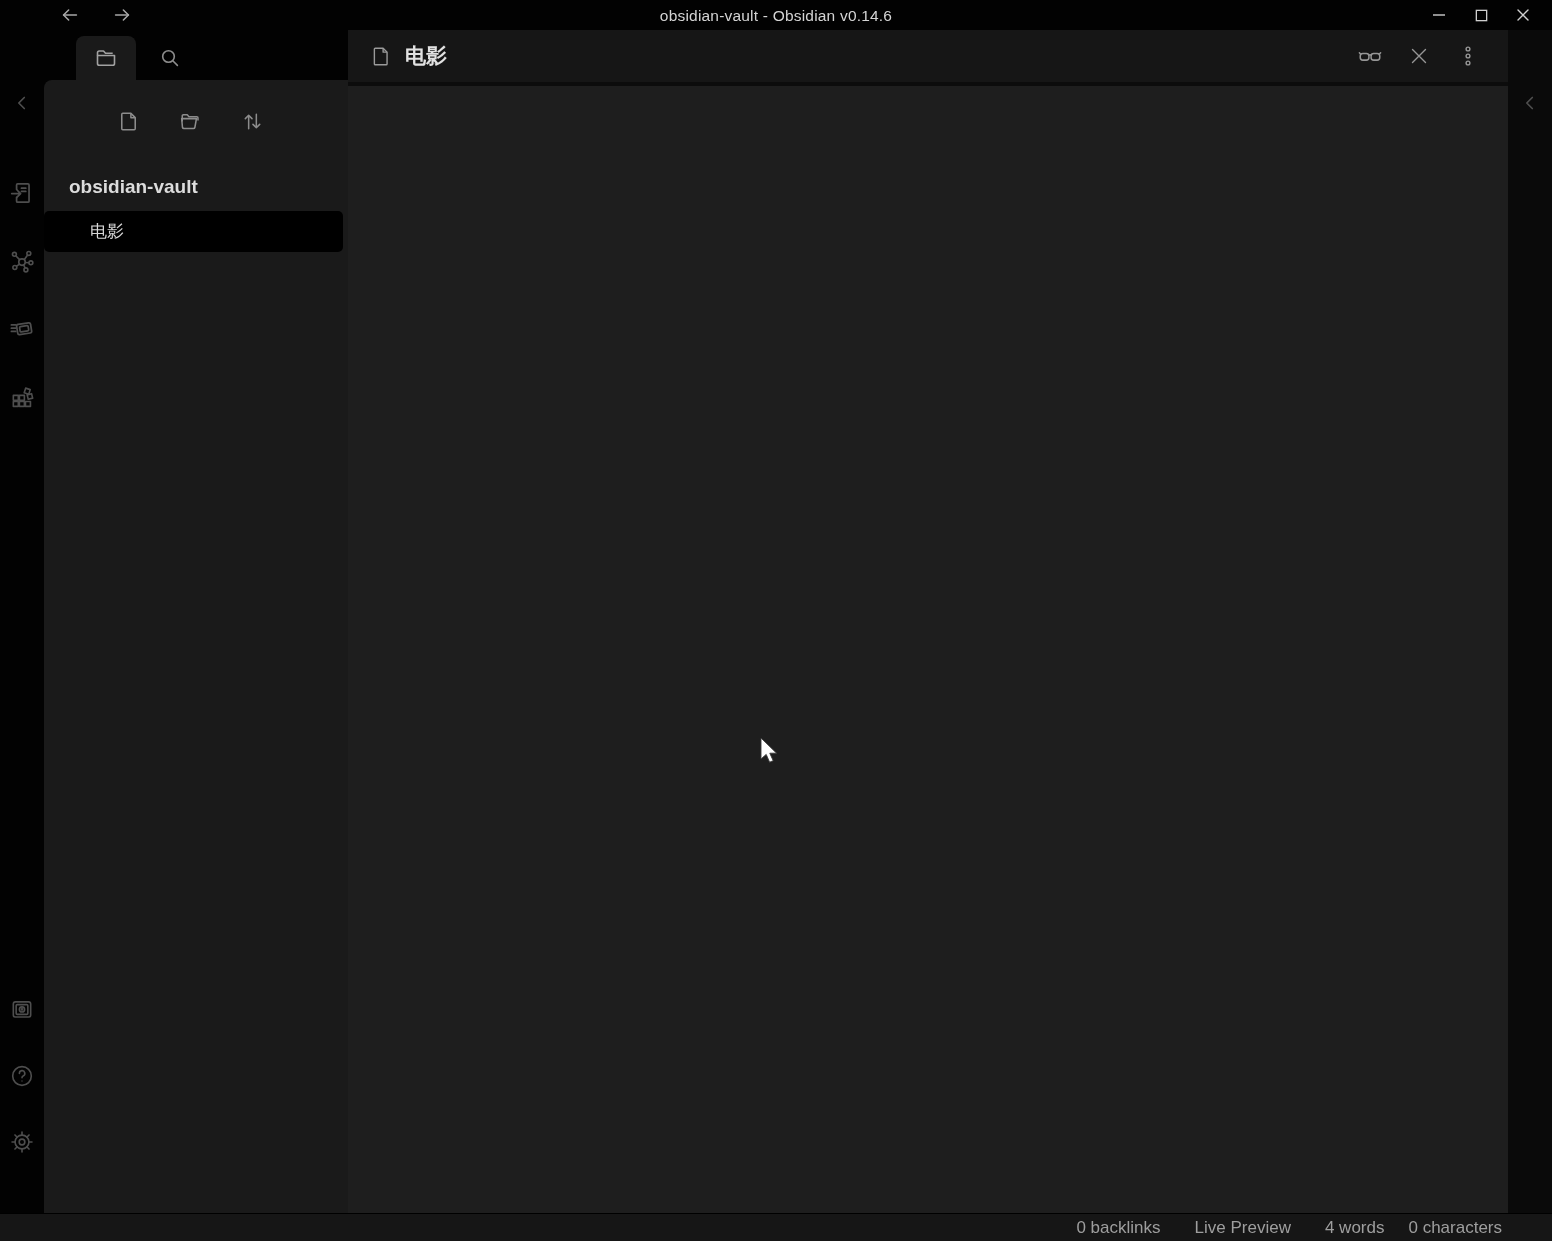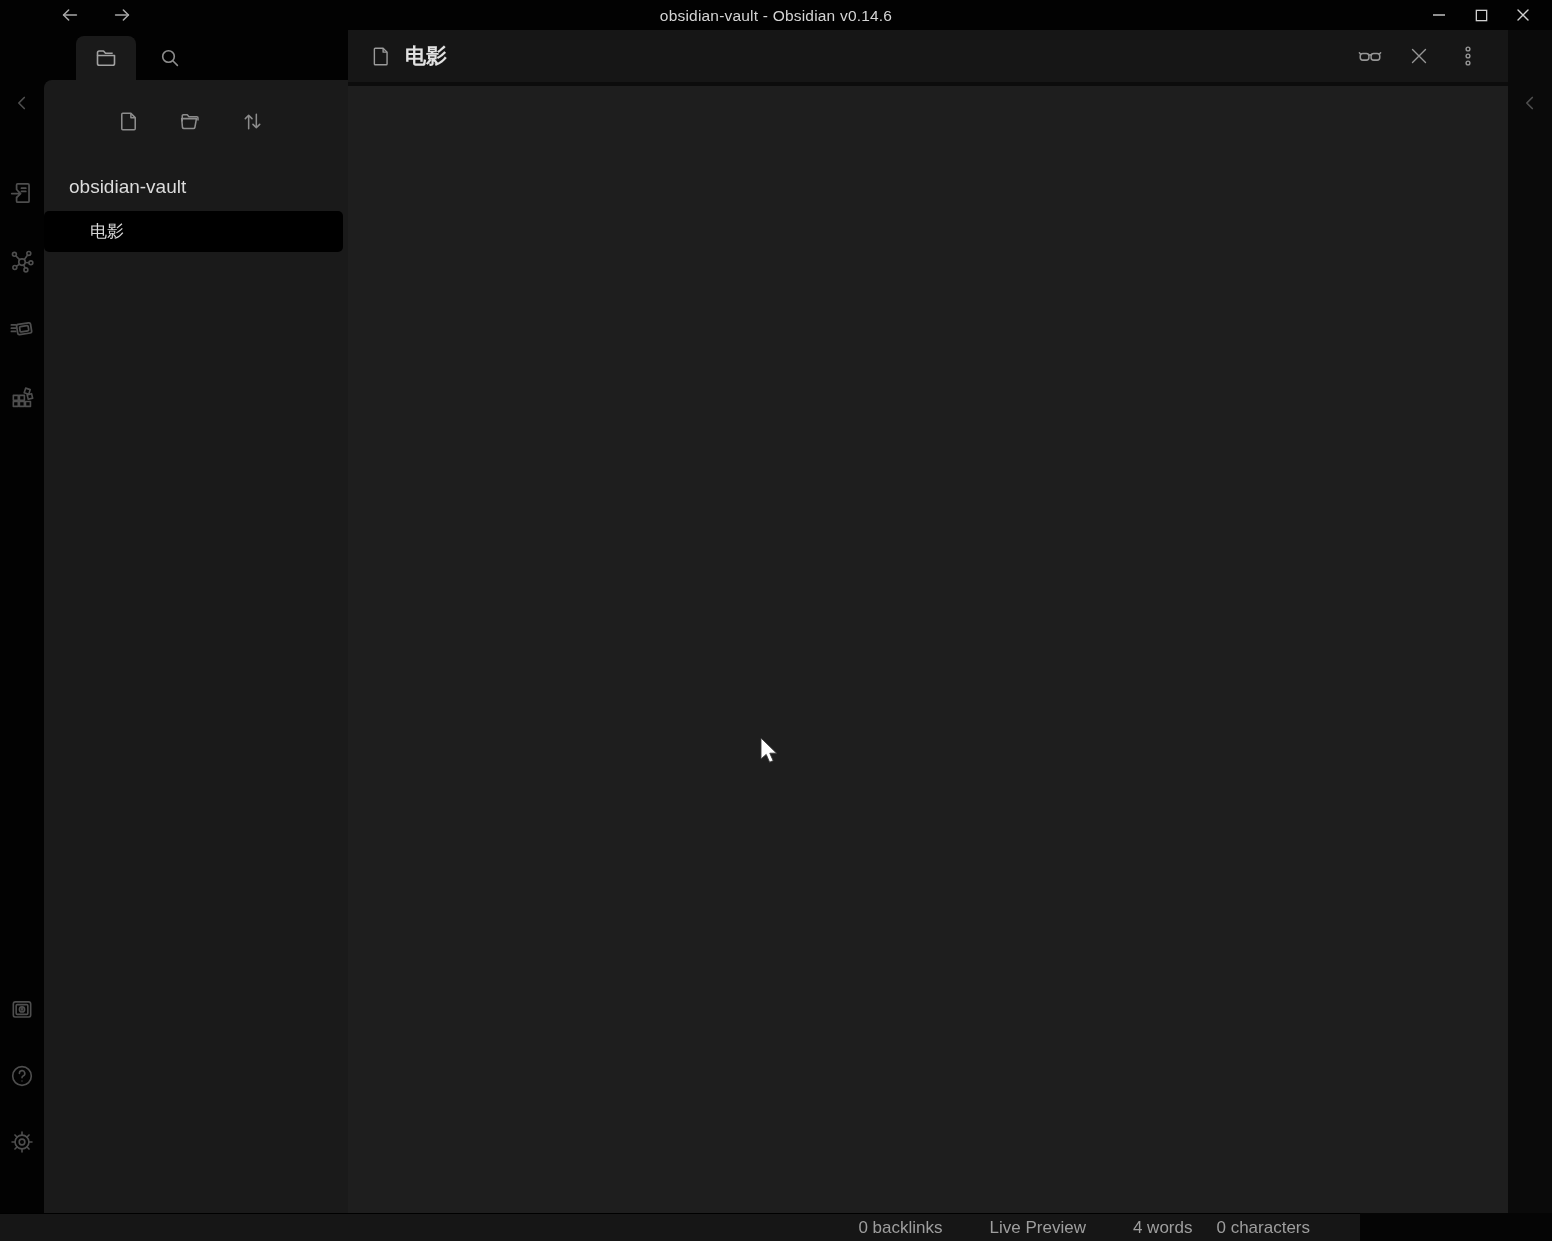--- a/index.html
+++ b/index.html
@@ -30,45 +30,45 @@
 
   
   .sidebar { width:304px; flex:0 0 304px; height:100%; background:#020202; display:flex; flex-direction:column; }
   .side-tabs { height:50px; position:relative; flex:0 0 50px; }
   .side-tab { position:absolute; top:6px; width:60px; height:44px; display:flex; align-items:center; justify-content:center; }
   .side-tab.active { left:32px; background:#1a1a1a; border-radius:8px 8px 0 0; color:#a2a2a2; }
   .side-tab.inactive { left:96px; color:#8d8d8d; }
   .side-body { flex:1; background:#1a1a1a; border-radius:8px 0 0 0; position:relative; overflow:hidden; }
   .explorer-actions { position:absolute; top:30px; left:0; display:flex; padding-left:73px; gap:39px; color:#8c8c8c; }
   .explorer-actions .act { width:23px; height:23px; display:flex; align-items:center; justify-content:center; }
-  .vault-title { position:absolute; top:96px; left:25px; font-size:19px; font-weight:400; color:#dcdcdc; }
+  .vault-title { position:absolute; top:96px; left:25px; font-size:19px; font-weight:700; color:#dcdcdc; }
   .file-item { position:absolute; top:131px; left:0; right:5px; height:41px; background:#000;
     border-radius:5px; display:flex; align-items:center; padding-left:46px;
     font-size:17px; color:#d8d8d8; }
 
   
   .editor { flex:1; height:100%; display:flex; flex-direction:column; background:#1e1e1e; }
   .editor-header { height:56px; flex:0 0 56px; background:#161616; border-bottom:4px solid #0c0c0c;
     display:flex; align-items:center; padding:0 27px 0 22px; }
   .note-icon { color:#9a9a9a; margin-right:14px; display:flex; }
   .editor-title { font-size:21px; font-weight:700; color:#e2e2e2; }
   .header-spacer { flex:1; }
   .header-btn { width:26px; height:26px; margin-left:23px; color:#969696;
     display:flex; align-items:center; justify-content:center; }
   .editor-body { flex:1; background:#1e1e1e; }
 
   
   .ribbon-right { width:44px; flex:0 0 44px; background:#0a0a0a; display:flex; justify-content:center; }
   .ribbon-right .chev { margin-top:62px; color:#4f4f4f; }
 
   
-  .statusbar { position:absolute; left:0; top:1213px; width:1360px; height:28px; background:#161616;
+  .statusbar { position:absolute; left:0; top:1213px; width:1552px; height:28px; background:#161616;
     border-top:1px solid #000; display:flex; align-items:center; justify-content:flex-end;
     padding-right:50px; color:#9e9e9e; font-size:17px; }
-  .status-item { margin-left:47px; }
+  .status-item { margin-left:34px; }
   .status-item.tight { margin-left:24px; }
 
   
   .cursor { position:absolute; left:757px; top:736px; pointer-events:none; }
 
   svg { display:block; }
 </style>
 </head>
 <body>
 

